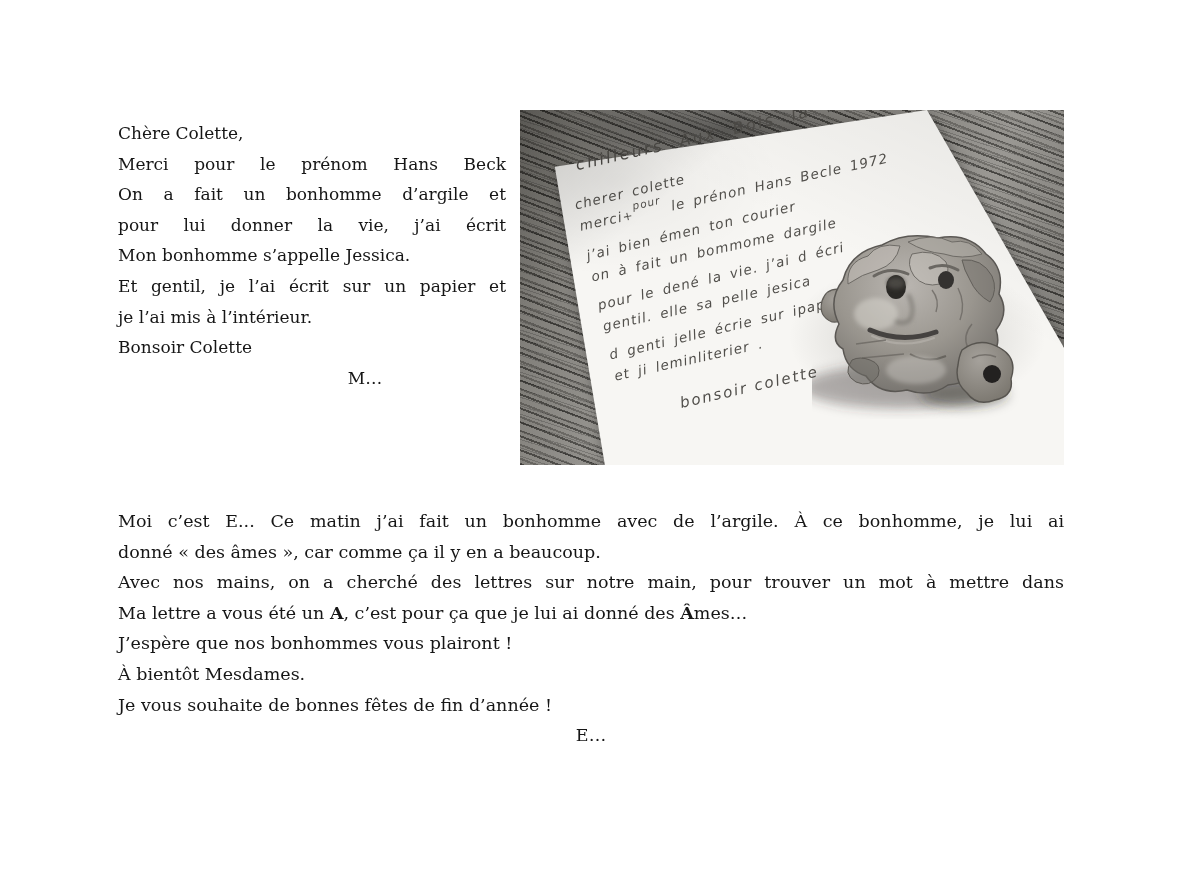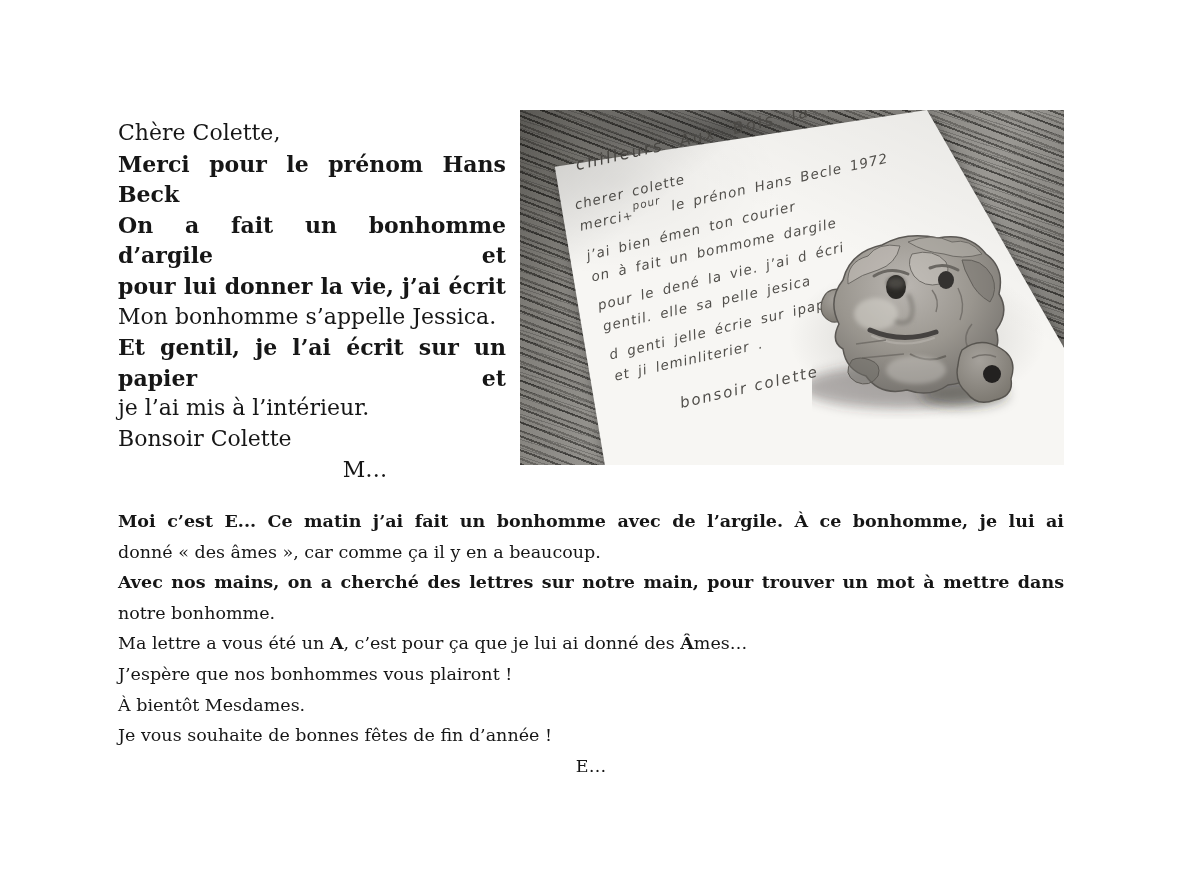--- a/index.html
+++ b/index.html
@@ -2,24 +2,24 @@
 <html lang="fr"><head>
 <meta charset="utf-8">
 <style>
   html,body{margin:0;padding:0;background:#ffffff;}
   body{width:1182px;height:874px;overflow:hidden;}
   .page{
     position:relative;width:1182px;height:874px;background:#ffffff;
     font-family:"DejaVu Serif","Liberation Serif",serif;color:#161616;overflow:hidden;
   }
   
-  .left-letter{position:absolute;left:118px;top:118px;width:388px;font-size:22px;line-height:30.6px;}
+  .left-letter{position:absolute;left:118px;top:118px;width:388px;font-size:17px;line-height:30.6px;}
   .closing-letter{position:absolute;left:118px;top:506px;width:946px;font-size:17.5px;line-height:30.6px;}
   .line{white-space:nowrap;}
-  .jl{white-space:normal;text-align:justify;text-align-last:justify;font-weight:bold;}
+  .jl{white-space:normal;text-align:justify;text-align-last:justify;}
   .sig-m{text-align:center;padding-left:106px;white-space:nowrap;}
   .sig-e{text-align:center;white-space:nowrap;}
   .line b{font-weight:bold;}
 
   
   .photo{
     position:absolute;left:520px;top:110px;width:544px;height:355px;overflow:hidden;
     background:
       radial-gradient(ellipse 40% 18% at 38% 6%, rgba(0,0,0,.38), rgba(0,0,0,0) 70%),
       repeating-linear-gradient(21deg,
@@ -154,21 +154,20 @@
       <ellipse cx="104" cy="146" rx="30" ry="14" fill="rgba(220,217,211,.35)" filter="url(#soft2)"></ellipse>
     </svg>
 
     <div class="photo-vignette"></div>
   </div>
 
   <div class="closing-letter">
     <div class="line jl">Moi c’est E... Ce matin j’ai fait un bonhomme avec de l’argile. À ce bonhomme, je lui ai</div>
     <div class="line">donné « des âmes », car comme ça il y en a beaucoup.</div>
     <div class="line jl">Avec nos mains, on a cherché des lettres sur notre main, pour trouver un mot à mettre dans</div>
-    <div class="line">notre bonhomme.</div>
     <div class="line">
       <span>Ma lettre a vous été un </span><b>A</b><span>, c’est pour ça que je lui ai donné des </span><b>Â</b><span>mes…</span>
     </div>
     <div class="line">J’espère que nos bonhommes vous plairont !</div>
     <div class="line">À bientôt Mesdames.</div>
     <div class="line">Je vous souhaite de bonnes fêtes de fin d’année !</div>
     <div class="line sig-e">E…</div>
   </div>
 
 </div>

